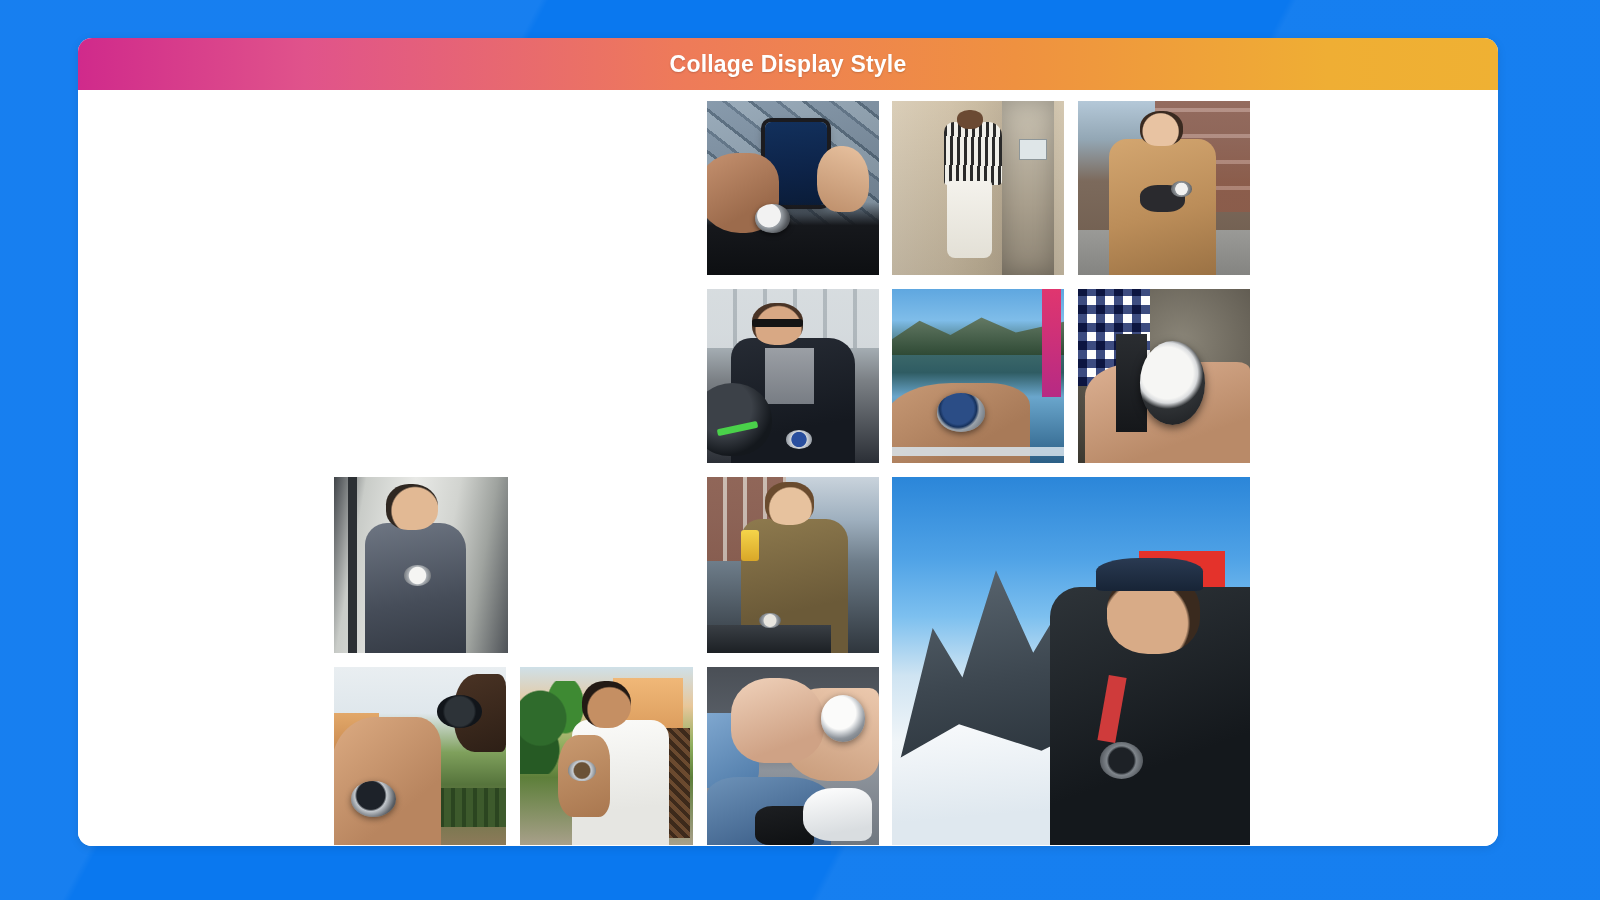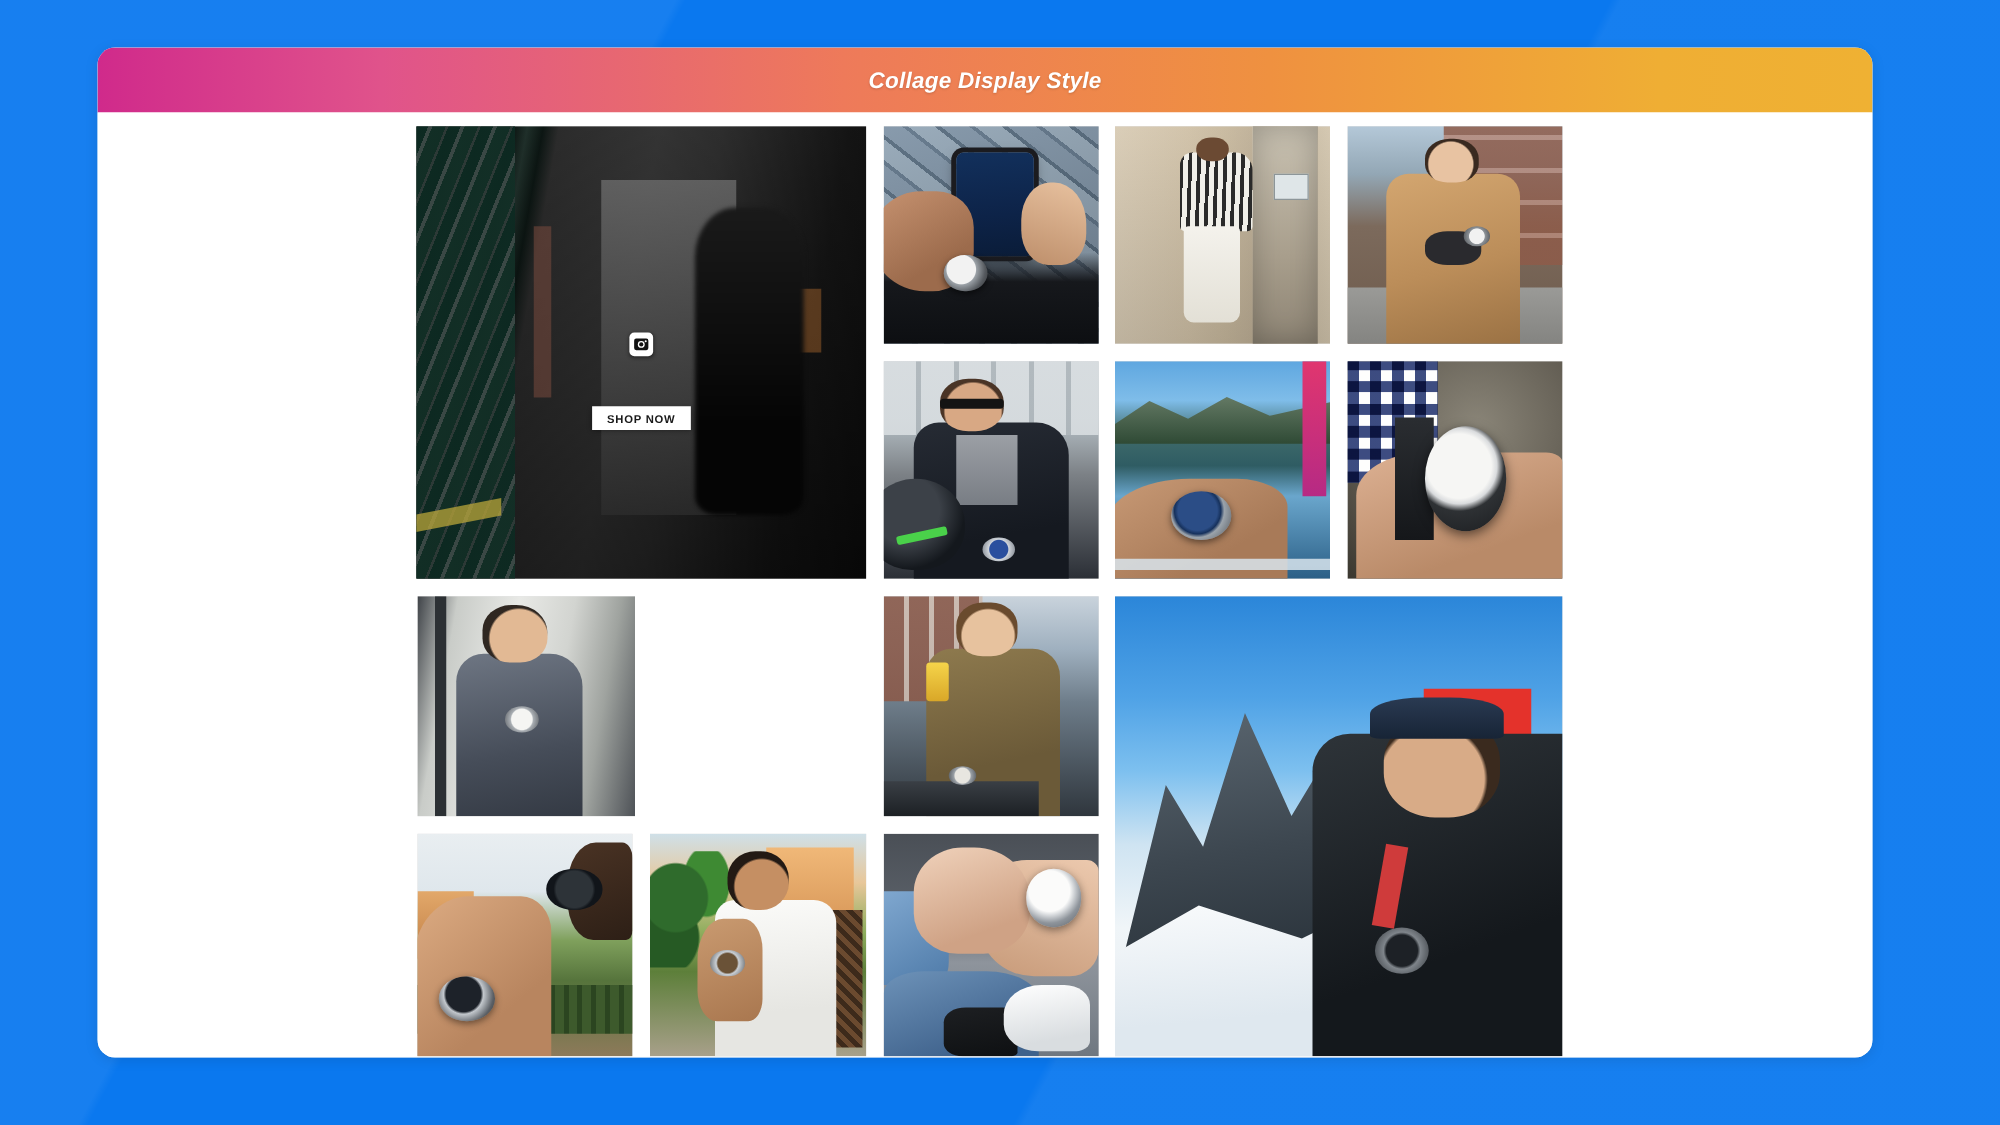--- a/index.html
+++ b/index.html
@@ -48,25 +48,24 @@
     height: 52px;
     width: 100%;
     background: linear-gradient(90deg, #d02a8b 0%, #e0538b 16%, #ee7a5a 42%, #ef9140 66%, #efae34 88%, #efb133 100%);
     display: flex;
     align-items: center;
     justify-content: center;
   }
 
   .card-title {
     color: #ffffff;
-    font-size: 18px;
+    font-size: 23px;
     font-weight: bold;
     letter-spacing: 0.2px;
     text-shadow: 0 1px 2px rgba(0,0,0,0.18);
-    font-style: italic;
   }
 
   .card-body {
     position: relative;
     width: 100%;
     height: 756px;
     background: #ffffff;
   }
 
   
@@ -696,39 +695,20 @@
 
 <div class="card">
 
   <div class="card-header">
     <div class="card-title">Collage Display Style</div>
   </div>
 
   <div class="card-body">
     <div class="collage">
 
-      <div class="tile" style="left:0px; top:0px; width:360px; height:362px;">
-        <div class="photo ph-gallery">
-          <div class="g-frame"></div>
-          <div class="g-door"></div>
-          <div class="g-frame2"></div>
-          <div class="g-yellow"></div>
-        </div>
-
-        <div class="ig-badge">
-          <svg width="13" height="13" viewBox="0 0 24 24" aria-hidden="true">
-            <rect x="1.5" y="3.5" width="21" height="17" rx="3" fill="#111111"></rect>
-            <circle cx="12" cy="12" r="5.1" fill="#ffffff"></circle>
-            <circle cx="12" cy="12" r="3.1" fill="#111111"></circle>
-            <circle cx="18.6" cy="7.3" r="1.5" fill="#ffffff"></circle>
-          </svg>
-        </div>
-
-        <div class="shop-now">SHOP NOW</div>
-      </div>
 
       <div class="tile" style="left:374px; top:0px; width:172px; height:174px;">
         <div class="photo ph-phone">
           <div class="p-hand"></div>
           <div class="p-hand2"></div>
           <div class="p-watch"></div>
         </div>
       </div>
 
       <div class="tile" style="left:559px; top:0px; width:172px; height:174px;">

